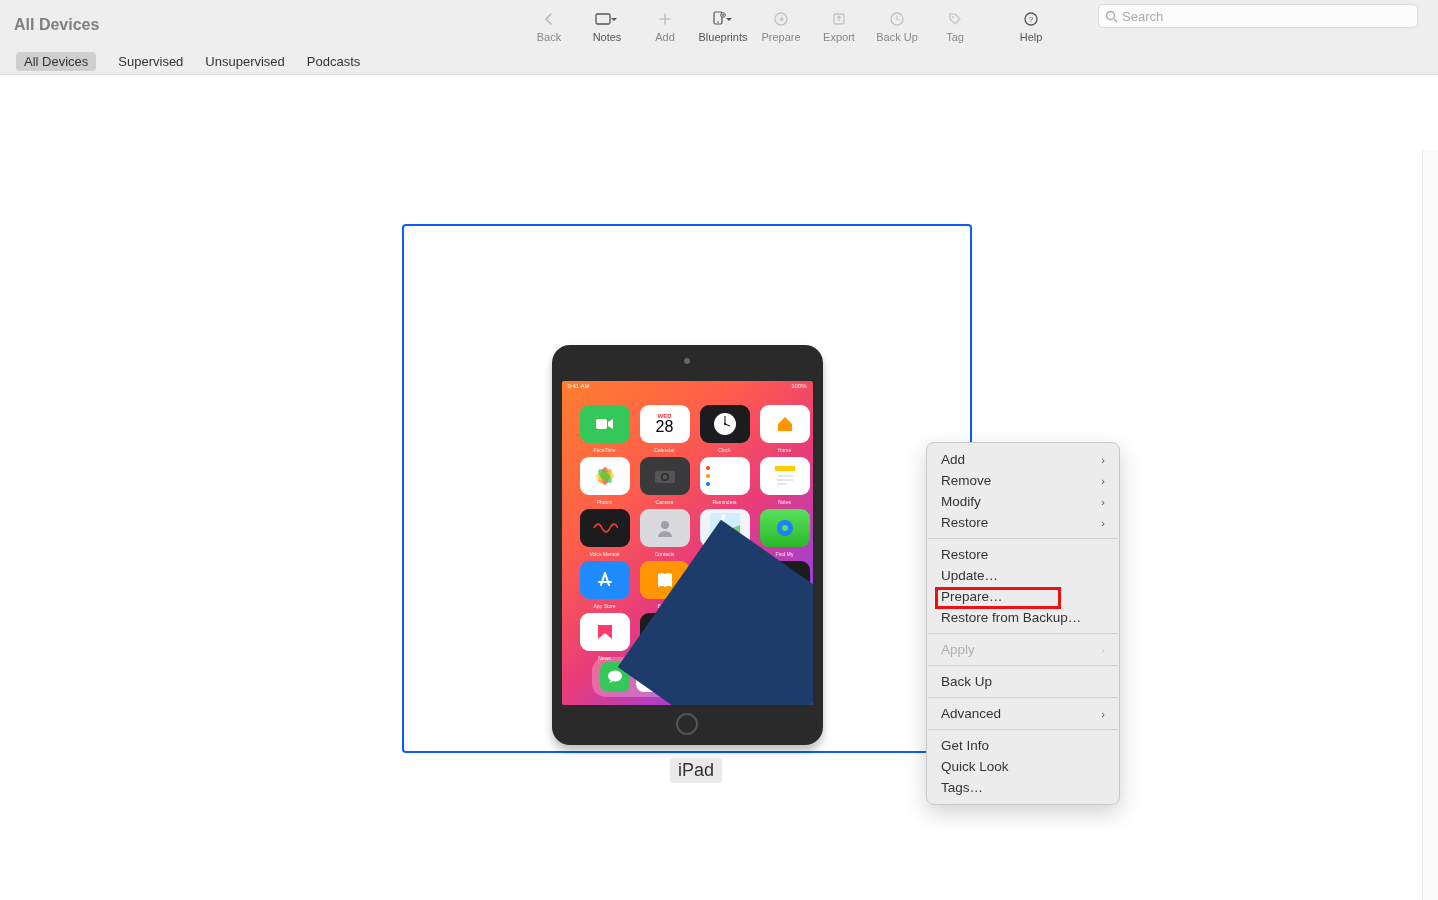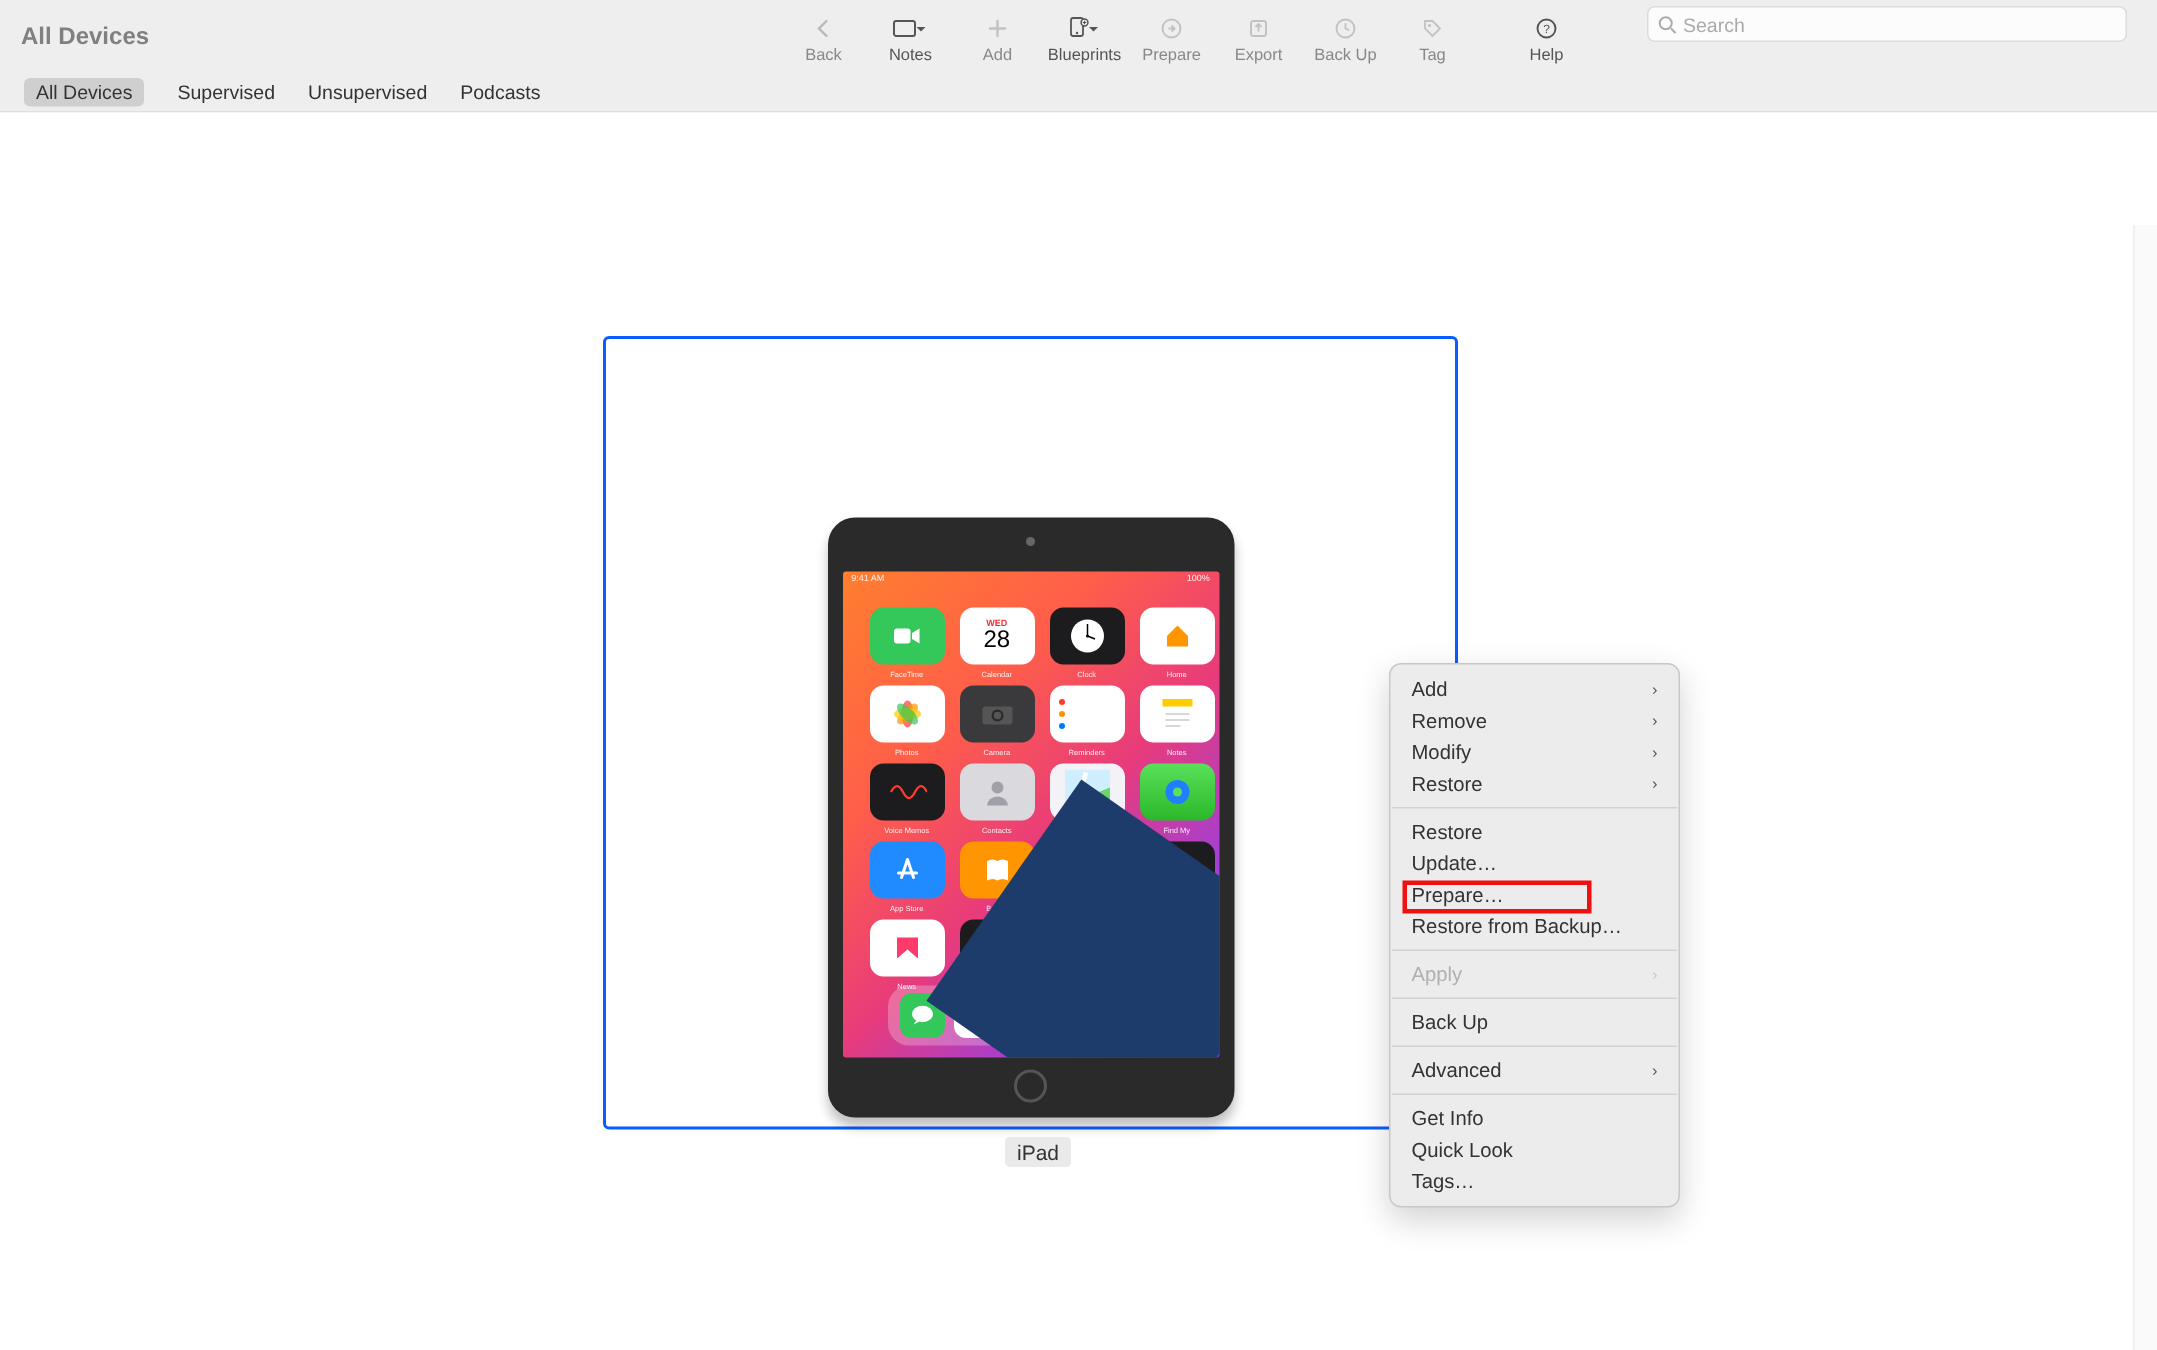--- a/index.html
+++ b/index.html
@@ -12,21 +12,21 @@
   .tool-btn .ico { height: 18px; display: flex; align-items: center; justify-content: center; margin-top: 4px; }
   .tool-btn .lbl { margin-top: 3px; }
   .search-wrap { position: absolute; right: 20px; top: 4px; width: 320px; display:flex; flex-direction:column; align-items:center;gap:48px;}
   .search-box { width: 320px; height: 24px; border: 1px solid #dcdcdc; border-radius: 5px; background: #fcfcfc; display: flex; align-items: center; padding: 0 6px; font-size: 13px; color: #aaa; }
   .search-lbl { font-size: 11px; color: #888; margin-top: 3px; text-align:center;}
   .filter-bar { height: 27px; background: #efeeee; border-bottom: 1px solid #dedede; display: flex; align-items: center; padding-left: 16px; gap: 22px; font-size: 13px; }
   .filter-item { cursor: default; color: #333; }
   .filter-item.active { background: #cfcfcf; padding: 2px 8px; border-radius: 4px; }
   .workspace { position: relative; width: 100%; height: 825px; background: #fff; }
   .device-card { position: absolute; left: 402px; top: 149px; width: 570px; height: 529px; border: 2px solid #0a5cff; border-radius: 4px; background: #fff; display:flex; align-items:flex-end; justify-content:center;}
-  .device-label { position: absolute; left: 670px; top: 683px; padding: 2px 8px; border-radius: 3px; background: #eaeaea; font-size: 14px; }
+  .device-label { position: absolute; left: 670px; top: 683px; padding: 2px 8px; border-radius: 3px; background: #eaeaea; font-size: 18px; }
   .ipad { width: 271px; height: 400px; background: #2a2a2a; border-radius: 18px; position: relative; box-shadow: 0 6px 8px rgba(0,0,0,.25); margin-bottom:6px;}
   .ipad .bezel-top { position:absolute; top:13px; left:50%; transform:translateX(-50%); width:6px; height:6px; background:#666; border-radius:50%;}
   .ipad .screen { position: absolute; top: 36px; left: 10px; right: 10px; bottom: 40px; border-radius: 2px; background: linear-gradient(135deg, #ff7e2e 0%, #ff5e4a 30%, #e83b7b 55%, #9a3fe0 80%, #5a3fe0 100%); overflow:hidden;}
   .ipad .screen::after{content:"";position:absolute;right:-20px;bottom:-30px;width:180px;height:180px;background:#1d3c6b;transform:rotate(35deg);}
   .ipad .statusbar{position:absolute;top:2px;left:6px;right:6px;height:10px;display:flex;justify-content:space-between;font-size:6px;color:#fff;opacity:.9;}
   .ipad .home { position:absolute; bottom:10px; left:50%; transform:translateX(-50%); width:22px; height:22px; border:2px solid #555; border-radius:50%;}
   .app-grid { position:absolute; top:24px; left:18px; right:18px; display:grid; grid-template-columns: repeat(4, 1fr); gap: 14px 10px;}
   .app-ico { width:50px; height:38px; border-radius:9px; display:flex; align-items:center; justify-content:center; font-size:18px; color:#fff; position:relative;}
   .app-lbl{position:absolute;bottom:-10px;left:0;right:0;text-align:center;font-size:5px;color:#fff;opacity:.9;}
   .dock { position:absolute; bottom:8px; left:50%; transform:translateX(-50%); background:rgba(255,255,255,.25); border-radius:14px; padding:5px 8px; display:flex; gap:6px;}

